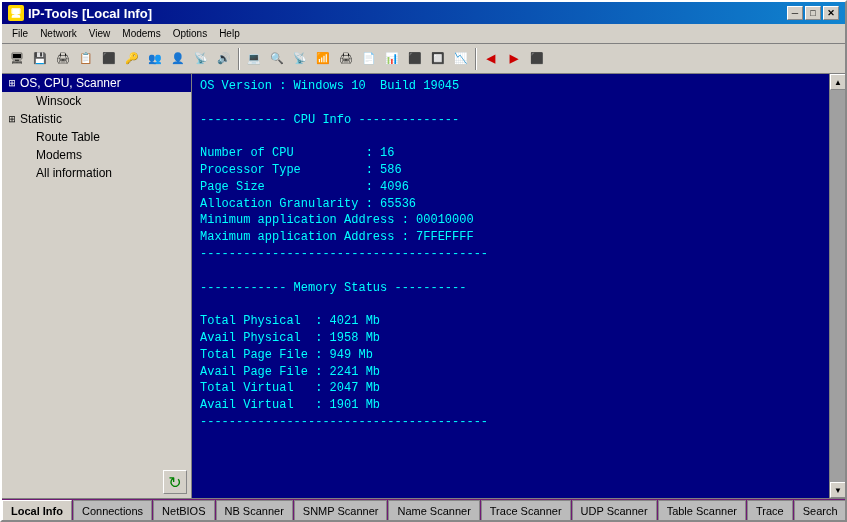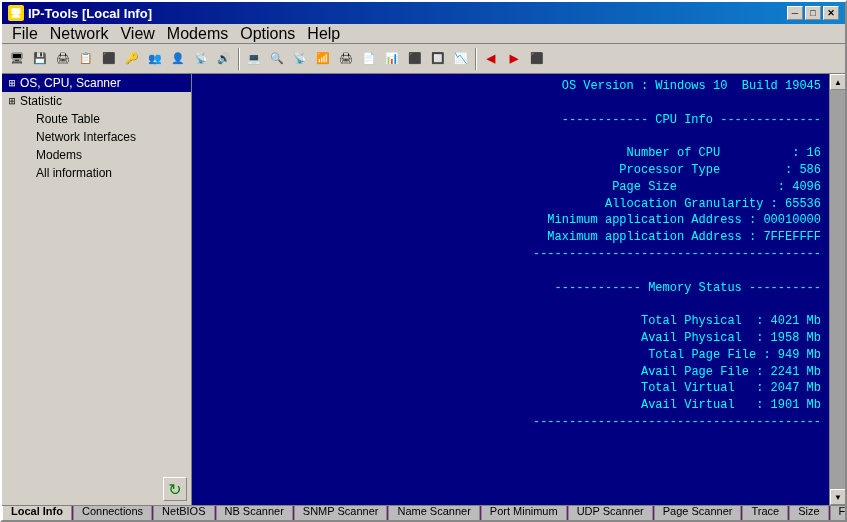--- a/index.html
+++ b/index.html
@@ -78,21 +78,21 @@
       background: #d4d0c8;
       display: flex;
       align-items: center;
       padding: 2px 4px;
       height: 20px;
       border-bottom: 1px solid #808080;
     }
 
     .menu-item {
       padding: 1px 6px;
-      font-size: 16px;
+      font-size: 10px;
       cursor: pointer;
     }
 
     
     .toolbar {
       background: #d4d0c8;
       display: flex;
       align-items: center;
       padding: 2px 4px;
       height: 30px;
@@ -195,21 +195,20 @@
     .right-panel {
       flex: 1;
       background: #000080;
       color: #00ffff;
       font-family: 'Courier New', Courier, monospace;
       font-size: 12px;
       padding: 4px 8px;
       overflow-y: auto;
       white-space: pre;
       line-height: 1.4;
-      text-align: right;
     }
 
     
     .right-scroll {
       display: flex;
       flex-direction: column;
       width: 16px;
       background: #d4d0c8;
       border-left: 1px solid #808080;
     }
@@ -228,21 +227,21 @@
       cursor: pointer;
     }
 
     .scroll-track {
       flex: 1;
       background: #a0a0a0;
     }
 
     
     .tab-bar {
-      height: 15px;
+      height: 22px;
       background: #701a75;
       display: flex;
       align-items: flex-end;
       border-top: 1px solid #808080;
       overflow: hidden;
     }
 
     .tab {
       padding: 2px 8px;
       font-size: 11px;
@@ -318,31 +317,31 @@
     <div class="toolbar-btn" style="color:#c00;">⬛</div>
   </div>
 
   <div class="main-area">
 
     <div class="left-panel">
       <div class="tree-item level1 selected">
         <span class="expand-icon">⊞</span>
         <span>OS, CPU, Scanner</span>
       </div>
+      <div class="tree-item level2">
+        <span class="expand-icon"></span>
+        <span>Winsock</span>
+      </div>
       <div class="tree-item level1">
         <span class="expand-icon">⊞</span>
         <span>Statistic</span>
       </div>
       <div class="tree-item level2">
         <span class="expand-icon"></span>
         <span>Route Table</span>
-      </div>
-      <div class="tree-item level2">
-        <span class="expand-icon"></span>
-        <span>Network Interfaces</span>
       </div>
       <div class="tree-item level2">
         <span class="expand-icon"></span>
         <span>Modems</span>
       </div>
       <div class="tree-item level2">
         <span class="expand-icon"></span>
         <span>All information</span>
       </div>
 
@@ -381,22 +380,22 @@
 
   </div>
 
   <div class="tab-bar">
     <div class="tab active">Local Info</div>
     <div class="tab">Connections</div>
     <div class="tab">NetBIOS</div>
     <div class="tab">NB Scanner</div>
     <div class="tab">SNMP Scanner</div>
     <div class="tab">Name Scanner</div>
-    <div class="tab">Port Minimum</div>
+    <div class="tab">Trace Scanner</div>
     <div class="tab">UDP Scanner</div>
-    <div class="tab">Page Scanner</div>
+    <div class="tab">Table Scanner</div>
     <div class="tab">Trace</div>
-    <div class="tab">Size</div>
+    <div class="tab">Search</div>
     <div class="tab">Finger</div>
 
   </div>
 
 </div>
 
 </body></html>

